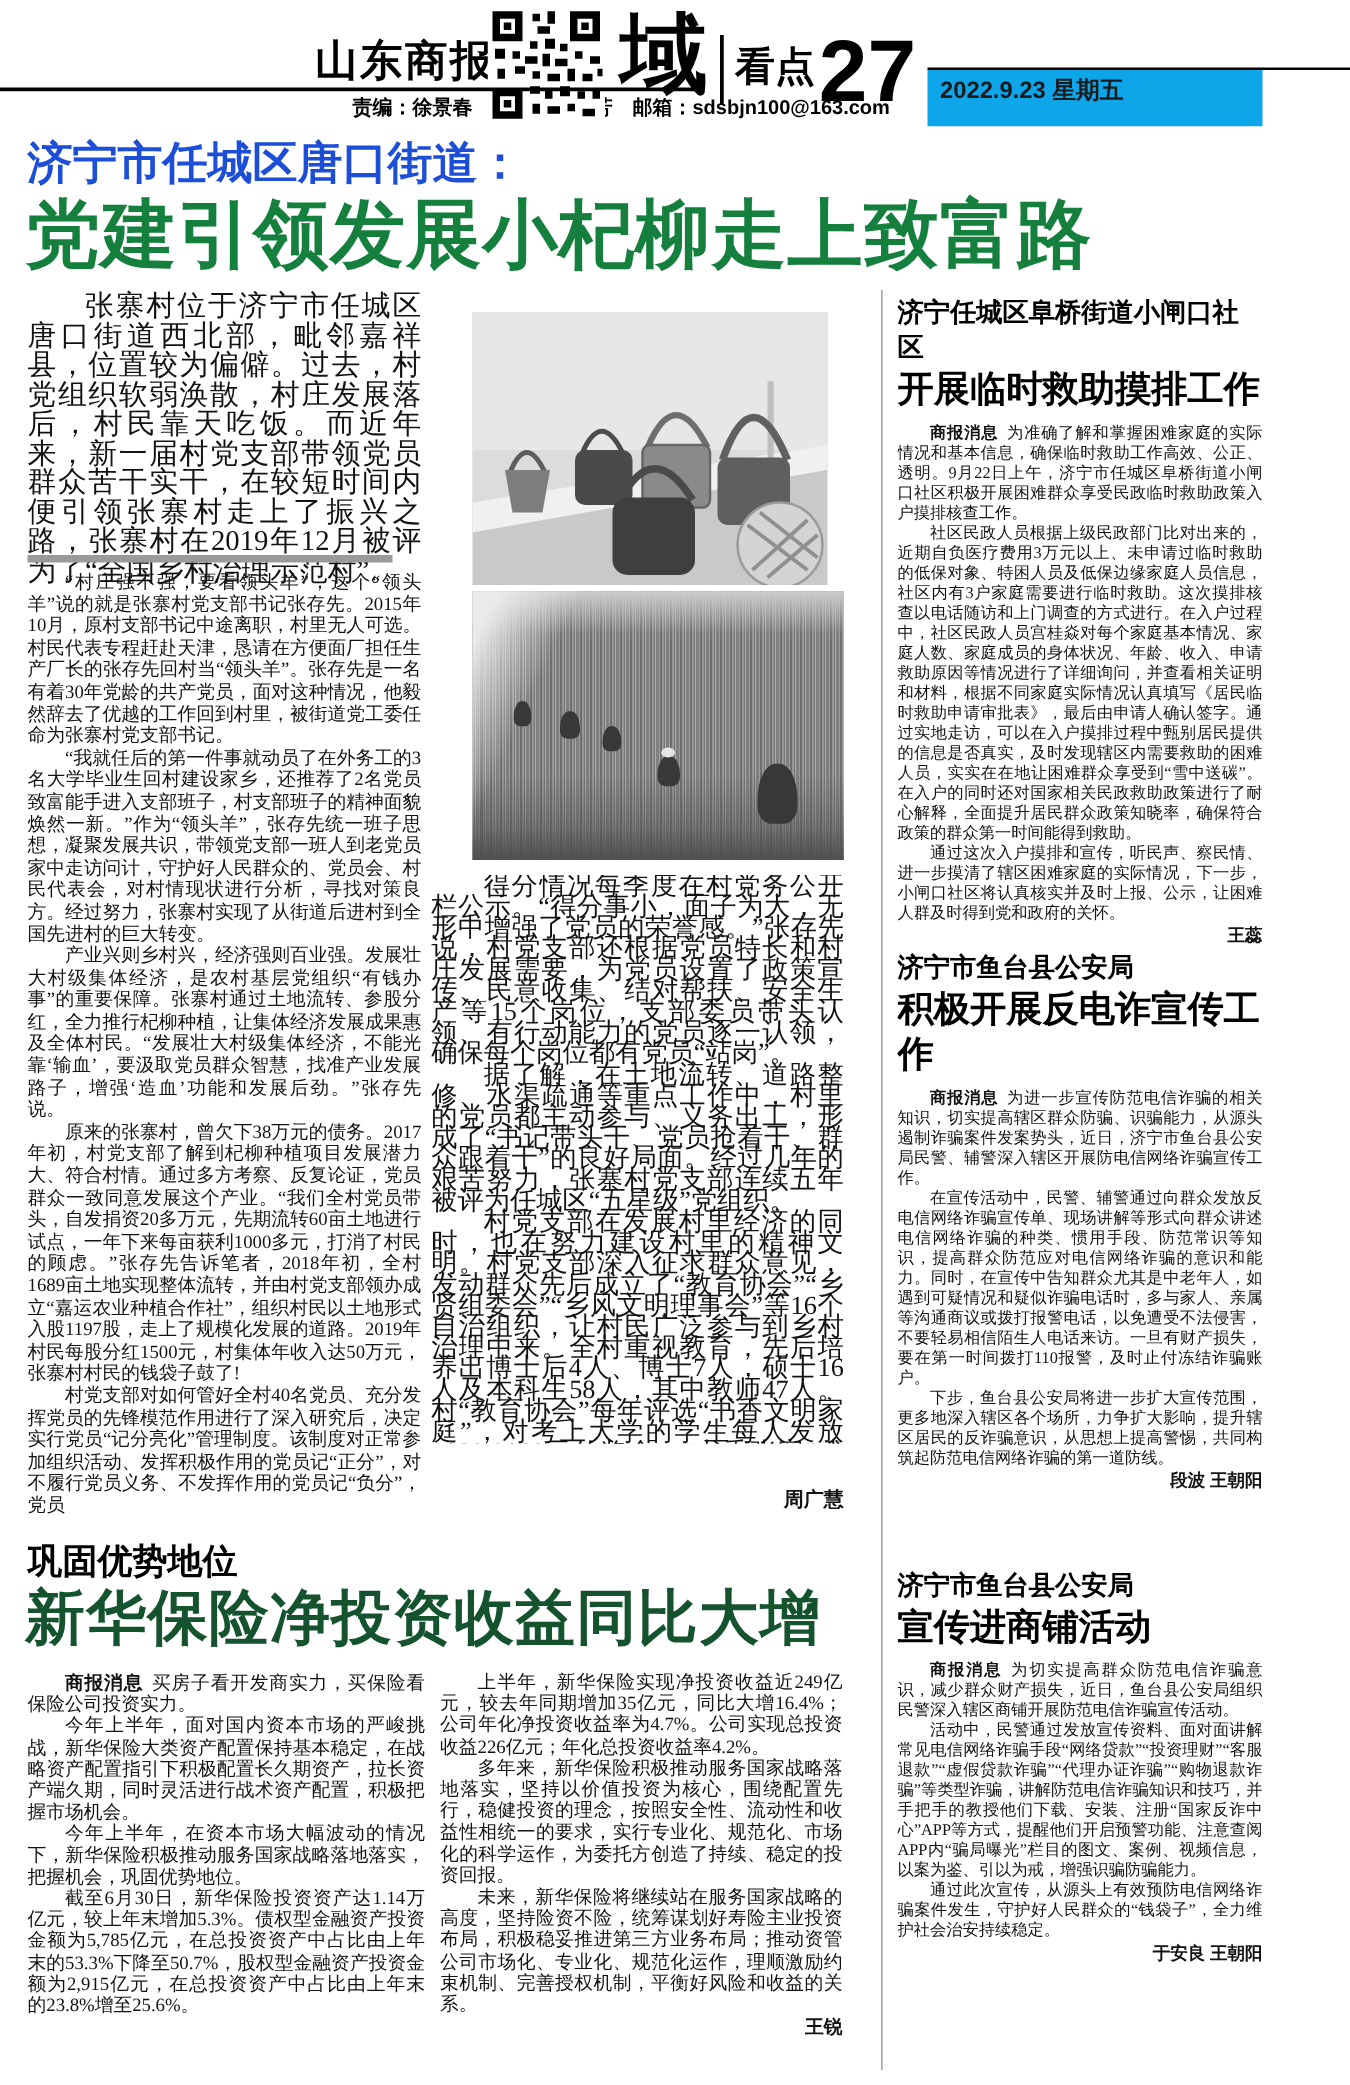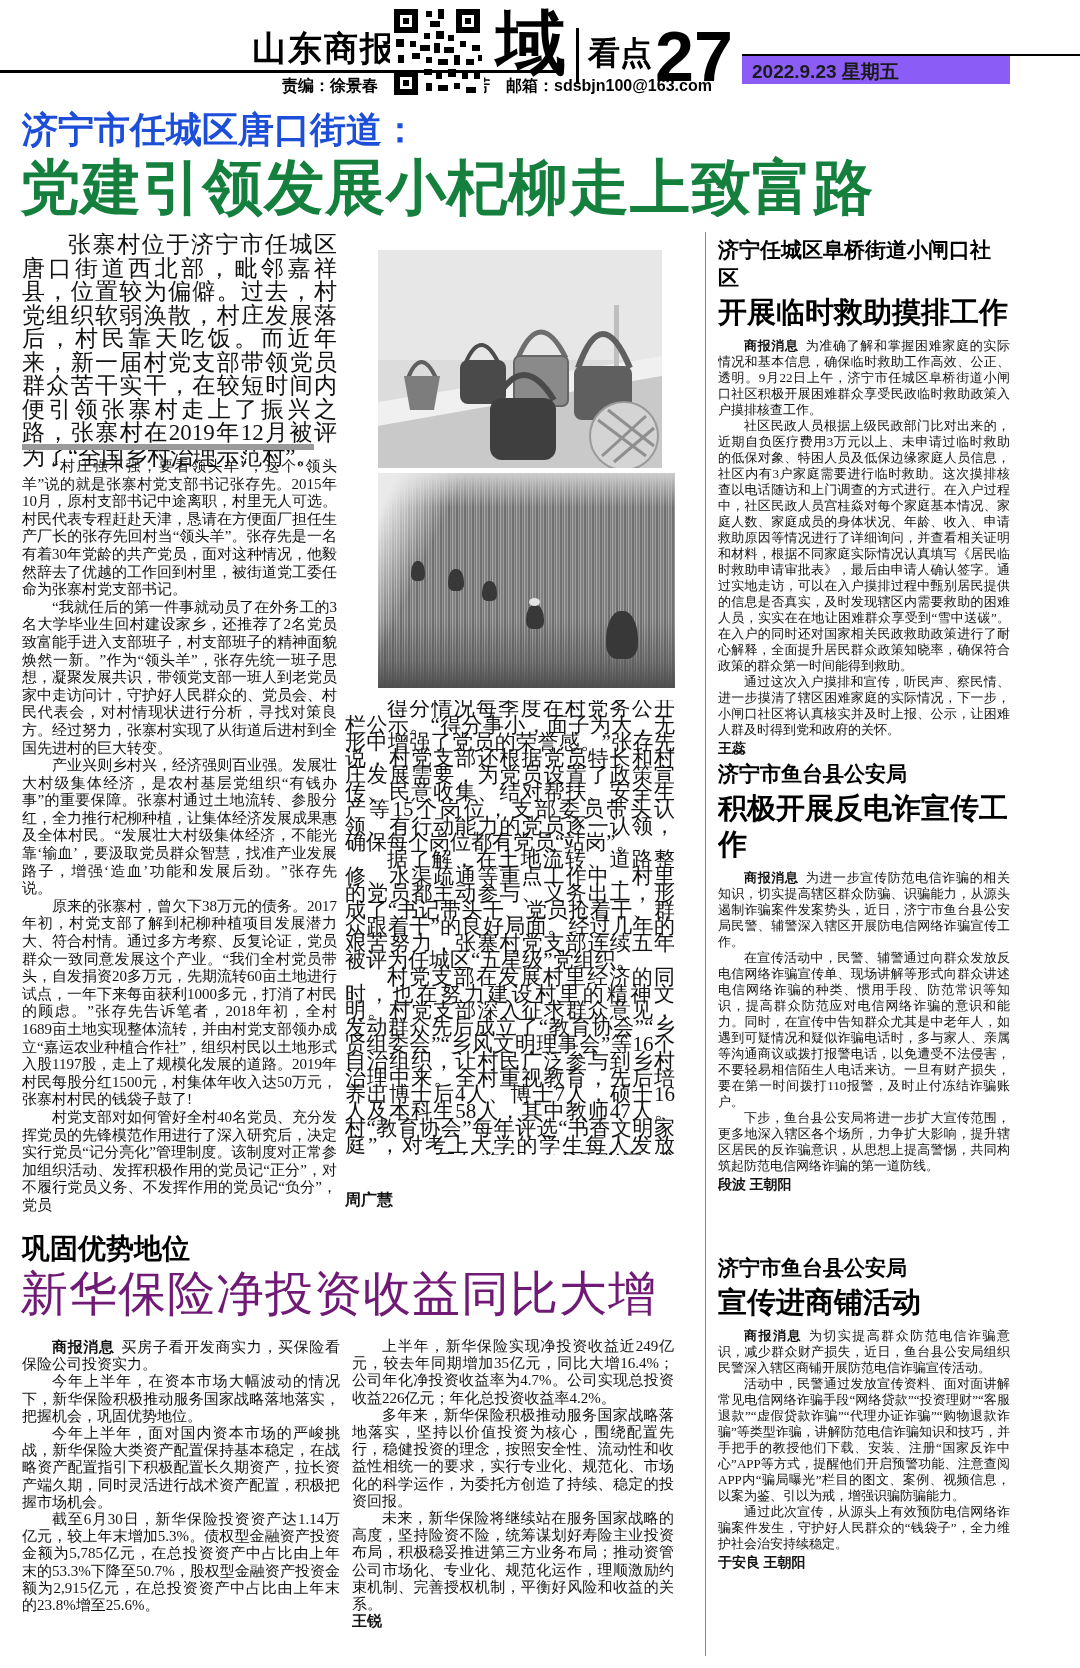--- a/index.html
+++ b/index.html
@@ -9,37 +9,37 @@
   .abs{position:absolute;}
 
   
   .masthead{left:252px;top:26px;font-size:34px;font-weight:900;letter-spacing:2px;color:#000;}
   .editors{left:282px;top:76px;font-size:16px;font-weight:700;color:#000;}
   .qr{left:390px;top:5px;width:94px;height:94px;}
   .sec-big{left:496px;top:8px;font-size:70px;font-weight:900;color:#000;line-height:1;}
   .sec-bar{left:576px;top:28px;width:3px;height:56px;background:#000;}
   .sec-small{left:588px;top:32px;font-size:32px;font-weight:900;color:#000;}
   .pagenum{left:655px;top:22px;font-size:70px;font-weight:900;line-height:1;color:#000;}
-  .datebar{left:742px;top:56px;width:268px;height:28px;background:#8b5cf6;}
+  .datebar{left:742px;top:56px;width:268px;height:45px;background:#0ea5e9;}
   .datebar span{display:block;padding:3px 0 0 10px;font-size:19px;font-weight:700;color:#1a1a1a;}
   .rule-left{left:0;top:70px;width:560px;height:3px;background:#000;}
   .rule-right{left:742px;top:54px;width:338px;height:2px;background:#000;}
 
   
   .lead-kicker{left:22px;top:106px;font-size:36px;font-weight:800;color:#1d4ed8;}
   .lead-headline{left:20px;top:148px;font-size:60px;font-weight:900;letter-spacing:1px;color:#15803d;white-space:nowrap;}
 
   .lede{left:22px;top:233px;width:315px;font-size:23px;line-height:23.5px;text-align:justify;}
   .graybar{left:22px;top:444px;width:292px;height:6px;background:#9a9a9a;}
   .col-left{left:22px;top:458px;width:315px;height:754px;overflow:hidden;
             font-size:15px;line-height:17.6px;text-align:justify;}
   .col-mid-text{left:345px;top:700px;width:330px;height:455px;overflow:hidden;
             font-size:21px;line-height:16.8px;text-align:justify;}
   .para{margin:0;text-indent:2em;}
-  .byline{font-family:Liberation Serif, serif;font-weight:700;text-align:left;}
+  .byline{font-family:Liberation Sans, sans-serif;font-weight:700;text-align:right;}
   .mid-byline{left:345px;top:1190px;width:330px;font-size:16px;}
 
   
   .photo{background:#cfcfcf;overflow:hidden;}
   .photo1{left:378px;top:250px;width:284px;height:218px;}
   .photo2{left:378px;top:473px;width:297px;height:215px;
     background:
       linear-gradient(115deg,#eaeaea 0 5%,rgba(234,234,234,0) 22%),
       linear-gradient(180deg,#cdcdcd 0,rgba(205,205,205,0) 16%),
       linear-gradient(0deg,#4f4f4f 0,rgba(79,79,79,.45) 13%,rgba(79,79,79,0) 32%),
@@ -51,21 +51,21 @@
   .vrule{left:705px;top:232px;width:1px;height:1424px;background:#8a8a8a;}
   .r-art{left:718px;width:292px;overflow:hidden;}
   .r-kicker{font-size:21px;font-weight:700;color:#000;margin:0 0 2px 0;}
   .r-headline{font-size:29px;font-weight:900;color:#000;line-height:36px;margin:0 0 8px 0;}
   .r-body{font-size:13px;line-height:16px;text-align:justify;}
   .r-byline{font-size:14px;margin-top:2px;}
   .intro{font-family:"Liberation Sans",sans-serif;font-weight:700;margin-right:7px;}
 
   
   .b-kicker{left:22px;top:1230px;font-size:28px;font-weight:700;color:#000;}
-  .b-headline{left:20px;top:1262px;font-size:48px;font-weight:400;letter-spacing:1px;color:#701a75;white-space:nowrap;}
+  .b-headline{left:20px;top:1262px;font-size:48px;font-weight:700;letter-spacing:1px;color:#14532d;white-space:nowrap;}
   .b-col{top:1338px;width:318px;height:324px;overflow:hidden;font-size:15px;line-height:17.2px;text-align:justify;}
   .b-col1{left:22px;}
   .b-col2{left:352px;width:322px;}
   .b-byline{font-size:15px;}
 </style>
 </head>
 <body>
 
 <div id="page">
 
@@ -221,22 +221,22 @@
       <p class="para">通过此次宣传，从源头上有效预防电信网络诈骗案件发生，守护好人民群众的“钱袋子”，全力维护社会治安持续稳定。</p>
     </div>
     <div class="byline r-byline">于安良 王朝阳</div>
   </div>
 
   <div class="abs b-kicker sans">巩固优势地位</div>
   <div class="abs b-headline sans">新华保险净投资收益同比大增</div>
 
   <div class="abs b-col b-col1">
     <p class="para"><span class="intro">商报消息</span><span>买房子看开发商实力，买保险看保险公司投资实力。</span></p>
+    <p class="para">今年上半年，面对国内资本市场的严峻挑战，新华保险大类资产配置保持基本稳定，在战略资产配置指引下积极配置长久期资产，拉长资产端久期，同时灵活进行战术资产配置，积极把握市场机会。</p>
     <p class="para">今年上半年，在资本市场大幅波动的情况下，新华保险积极推动服务国家战略落地落实，把握机会，巩固优势地位。</p>
-    <p class="para">今年上半年，面对国内资本市场的严峻挑战，新华保险大类资产配置保持基本稳定，在战略资产配置指引下积极配置长久期资产，拉长资产端久期，同时灵活进行战术资产配置，积极把握市场机会。</p>
     <p class="para">截至6月30日，新华保险投资资产达1.14万亿元，较上年末增加5.3%。债权型金融资产投资金额为5,785亿元，在总投资资产中占比由上年末的53.3%下降至50.7%，股权型金融资产投资金额为2,915亿元，在总投资资产中占比由上年末的23.8%增至25.6%。</p>
   </div>
 
   <div class="abs b-col b-col2">
     <p class="para">上半年，新华保险实现净投资收益近249亿元，较去年同期增加35亿元，同比大增16.4%；公司年化净投资收益率为4.7%。公司实现总投资收益226亿元；年化总投资收益率4.2%。</p>
     <p class="para">多年来，新华保险积极推动服务国家战略落地落实，坚持以价值投资为核心，围绕配置先行，稳健投资的理念，按照安全性、流动性和收益性相统一的要求，实行专业化、规范化、市场化的科学运作，为委托方创造了持续、稳定的投资回报。</p>
     <p class="para">未来，新华保险将继续站在服务国家战略的高度，坚持险资不险，统筹谋划好寿险主业投资布局，积极稳妥推进第三方业务布局；推动资管公司市场化、专业化、规范化运作，理顺激励约束机制、完善授权机制，平衡好风险和收益的关系。</p>
     <div class="byline b-byline">王锐</div>
   </div>
 

